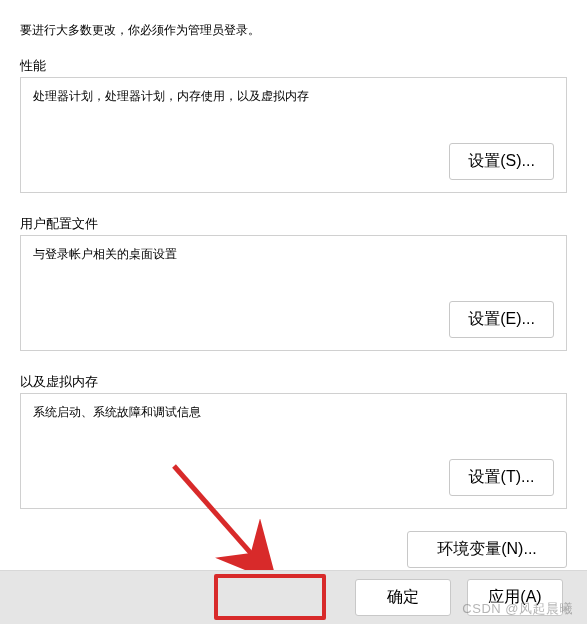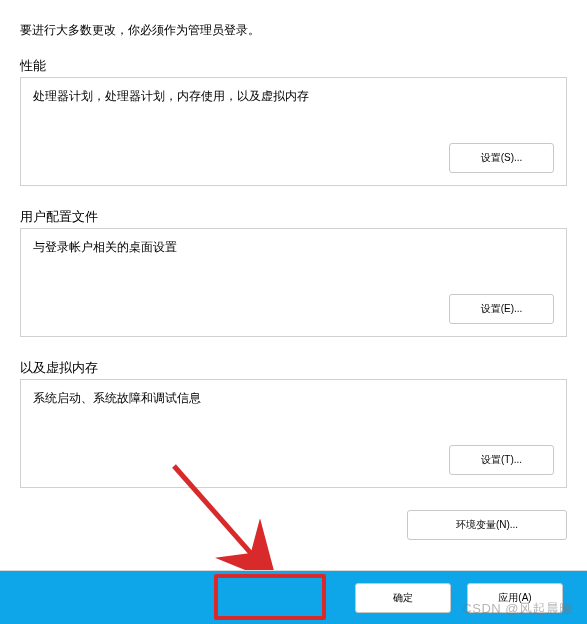--- a/index.html
+++ b/index.html
@@ -39,42 +39,42 @@
     margin-bottom: 38px;
   }
   .btn-row {
     display: flex;
     justify-content: flex-end;
   }
   .btn {
     background: #ffffff;
     border: 1px solid #c8c8c8;
     border-radius: 3px;
-    font-size: 10px;
+    font-size: 16px;
     color: #000;
     padding: 7px 0;
     min-width: 105px;
     text-align: center;
     cursor: pointer;
     font-family: inherit;
   }
   .env-row {
     display: flex;
     justify-content: flex-end;
     padding: 0 20px;
     margin-top: 6px;
   }
   .env-btn {
     min-width: 160px;
   }
   .bottom-bar {
     position: absolute;
     left: 0; right: 0; bottom: 0;
     height: 54px;
-    background: #0ea5e9;
+    background: #e5e5e5;
     border-top: 1px solid #d8d8d8;
     display: flex;
     align-items: center;
     justify-content: flex-end;
     padding-right: 24px;
     gap: 16px;
   }
   .bottom-btn {
     min-width: 96px;
     padding: 7px 0;

